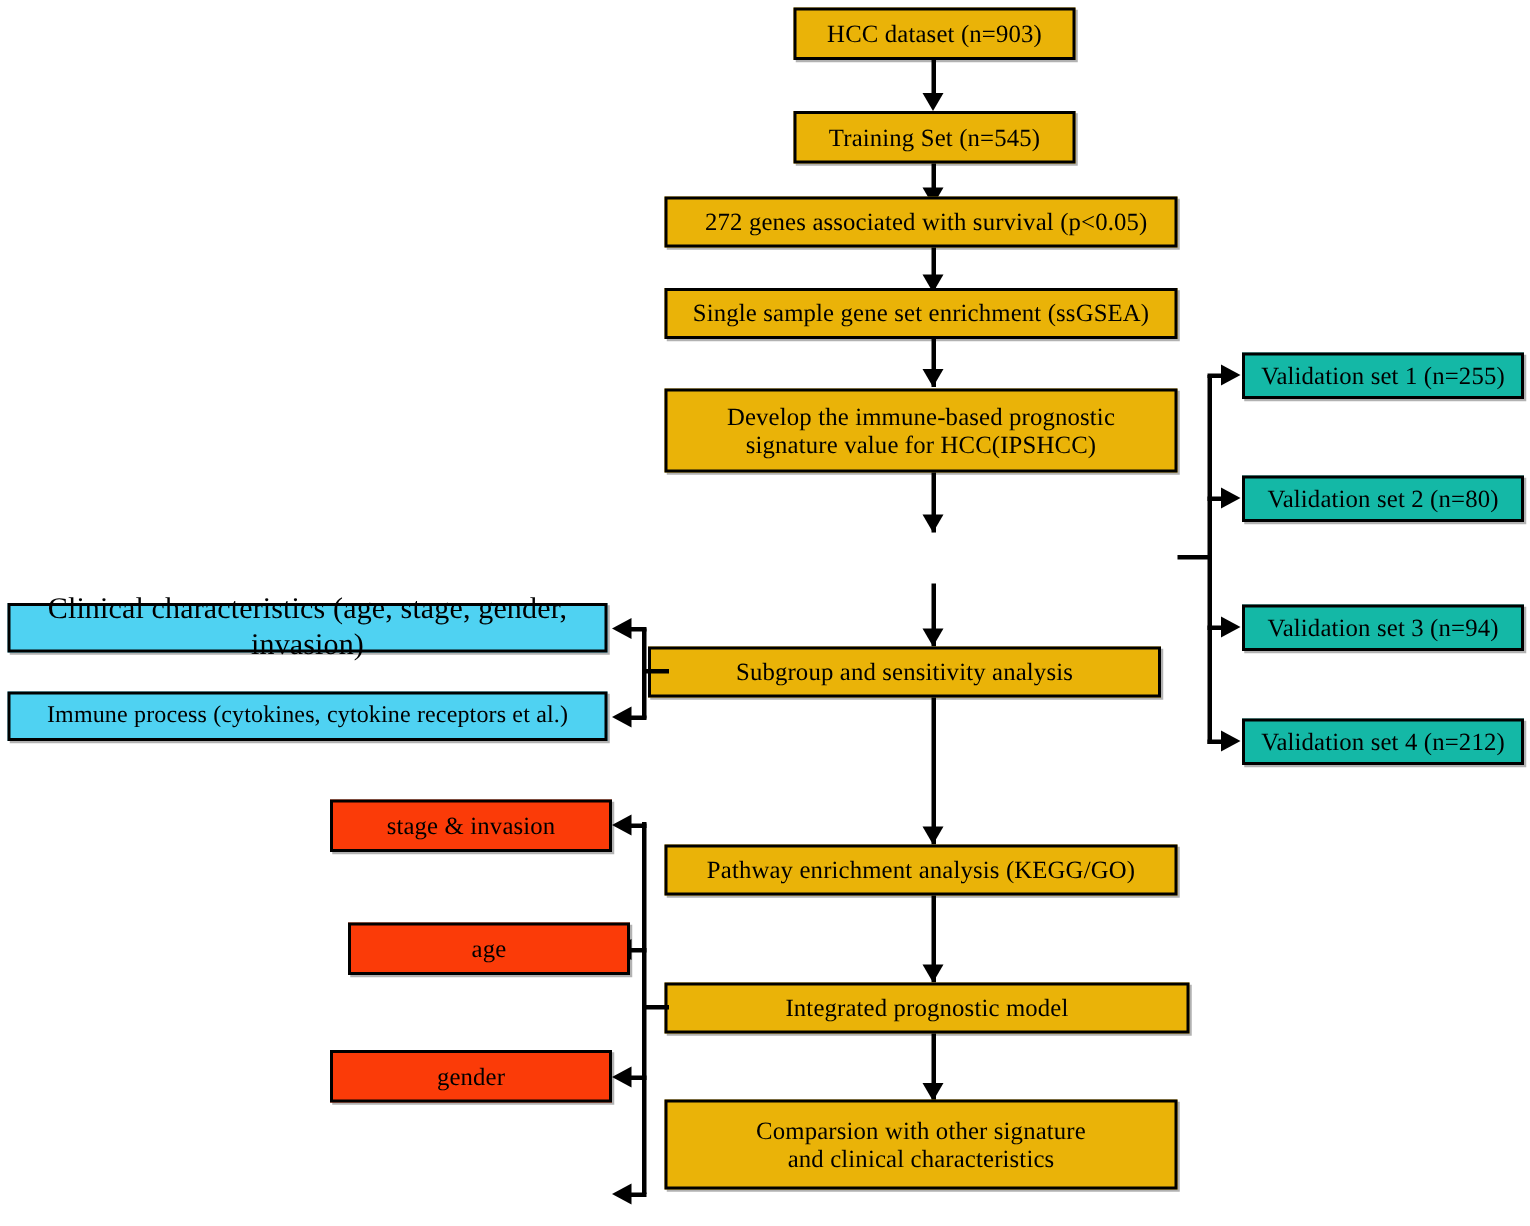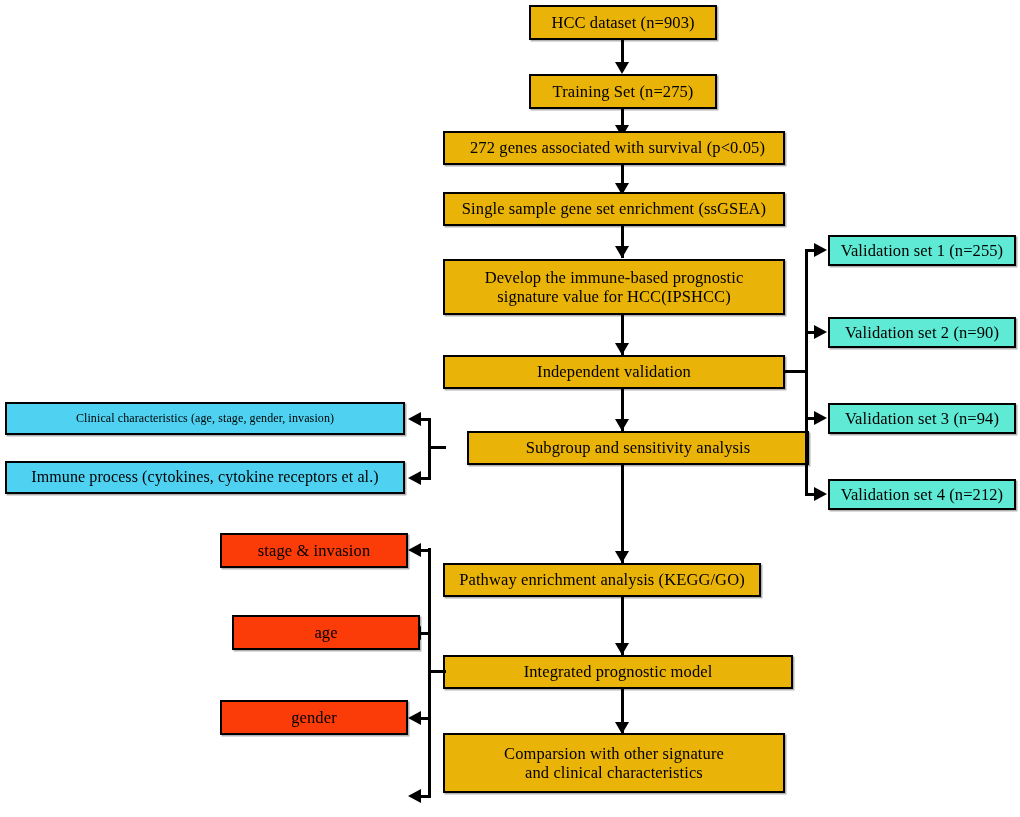--- a/index.html
+++ b/index.html
@@ -27,21 +27,21 @@
     justify-content: center;
     text-align: center;
     line-height: 1.18;
     font-size: 16.5px;
     letter-spacing: 0.1px;
     padding: 0 6px;
     white-space: pre-line;
     box-shadow: 1.5px 1.5px 0 rgba(0,0,0,0.30);
   }
   .node.gray   { background: #eab308; }
-  .node.green  { background: #5eead4; }
+  .node.green  { background: #14b8a6; }
   .node.cyan   { background: #4fd2f2; }
   .node.red    { background: #fb3b08; text-align: center; }
 
   
   .vline, .hline {
     position: absolute;
     background: #000000;
   }
   .vline { width: 3px; }
   .hline { height: 3px; }
@@ -70,52 +70,51 @@
 </head>
 <body>
 
 <div id="canvas">
 
   <div class="node gray" style="left:529px; top:5px; width:188px; height:35px;">HCC dataset (n=903)</div>
 
   <div class="vline" style="left:621px; top:40px; height:28px;"></div>
   <div class="arrow-down" style="left:615px; top:62px;"></div>
 
-  <div class="node gray" style="left:529px; top:74px; width:188px; height:35px;">Training Set (n=275)</div>
+  <div class="node gray" style="left:529px; top:74px; width:188px; height:35px;">Training Set (n=545)</div>
 
   <div class="vline" style="left:621px; top:109px; height:26px;"></div>
   <div class="arrow-down" style="left:615px; top:125px;"></div>
 
   <div class="node gray" style="left:443px; top:131px; width:342px; height:34px;padding-left:13px;">272 genes associated with survival (p&lt;0.05)</div>
 
   <div class="vline" style="left:621px; top:165px; height:28px;"></div>
   <div class="arrow-down" style="left:615px; top:183px;"></div>
 
   <div class="node gray" style="left:443px; top:192px; width:342px; height:34px;">Single sample gene set enrichment (ssGSEA)</div>
 
   <div class="vline" style="left:621px; top:226px; height:32px;"></div>
   <div class="arrow-down" style="left:615px; top:246px;"></div>
 
   <div class="node gray" style="left:443px; top:259px; width:342px; height:56px;">Develop the immune-based prognostic
 signature value for  HCC(IPSHCC)</div>
 
   <div class="vline" style="left:621px; top:315px; height:40px;"></div>
   <div class="arrow-down" style="left:615px; top:343px;"></div>
 
-  <div class="node gray" style="left:443px; top:355px; width:342px; height:34px;">Independent validation</div>
 
   <div class="vline" style="left:621px; top:389px; height:42px;"></div>
   <div class="arrow-down" style="left:615px; top:419px;"></div>
 
-  <div class="node gray" style="left:467px; top:431px; width:342px; height:34px;">Subgroup and sensitivity analysis</div>
+  <div class="node gray" style="left:432px; top:431px; width:342px; height:34px;">Subgroup and sensitivity analysis</div>
 
   <div class="vline" style="left:621px; top:465px; height:98px;"></div>
   <div class="arrow-down" style="left:615px; top:551px;"></div>
 
-  <div class="node gray" style="left:443px; top:563px; width:318px; height:34px;">Pathway enrichment analysis (KEGG/GO)</div>
+  <div class="node gray" style="left:443px; top:563px; width:342px; height:34px;">Pathway enrichment analysis (KEGG/GO)</div>
 
   <div class="vline" style="left:621px; top:597px; height:58px;"></div>
   <div class="arrow-down" style="left:615px; top:643px;"></div>
 
   <div class="node gray" style="left:443px; top:655px; width:350px; height:34px;">Integrated prognostic model</div>
 
   <div class="vline" style="left:621px; top:689px; height:46px;"></div>
   <div class="arrow-down" style="left:615px; top:722px;"></div>
 
   <div class="node gray" style="left:443px; top:733px; width:342px; height:60px;">Comparsion with other signature
@@ -124,36 +123,36 @@
   <div class="hline" style="left:785px; top:370px; width:23px;"></div>
 
   <div class="vline" style="left:805px; top:250px; height:246px;"></div>
 
   <div class="hline" style="left:805px; top:249px; width:18px;"></div>
   <div class="arrow-right" style="left:814px; top:243px;"></div>
   <div class="node green" style="left:828px; top:235px; width:188px; height:31px;">Validation set 1 (n=255)</div>
 
   <div class="hline" style="left:805px; top:331px; width:18px;"></div>
   <div class="arrow-right" style="left:814px; top:325px;"></div>
-  <div class="node green" style="left:828px; top:317px; width:188px; height:31px;">Validation set 2 (n=90)</div>
+  <div class="node green" style="left:828px; top:317px; width:188px; height:31px;">Validation set 2 (n=80)</div>
 
   <div class="hline" style="left:805px; top:417px; width:18px;"></div>
   <div class="arrow-right" style="left:814px; top:411px;"></div>
   <div class="node green" style="left:828px; top:403px; width:188px; height:31px;">Validation set 3 (n=94)</div>
 
   <div class="hline" style="left:805px; top:493px; width:18px;"></div>
   <div class="arrow-right" style="left:814px; top:487px;"></div>
   <div class="node green" style="left:828px; top:479px; width:188px; height:31px;">Validation set 4 (n=212)</div>
 
   <div class="hline" style="left:428px; top:446px; width:18px;"></div>
   <div class="vline" style="left:428px; top:419px; height:60px;"></div>
 
   <div class="hline" style="left:415px; top:418px; width:16px;"></div>
   <div class="arrow-left" style="left:408px; top:412px;"></div>
-  <div class="node cyan" style="left:5px; top:402px; width:400px; height:33px; font-size:12px;">Clinical characteristics (age, stage, gender, invasion)</div>
+  <div class="node cyan" style="left:5px; top:402px; width:400px; height:33px; font-size:20px;">Clinical characteristics (age, stage, gender, invasion)</div>
 
   <div class="hline" style="left:415px; top:477px; width:16px;"></div>
   <div class="arrow-left" style="left:408px; top:471px;"></div>
   <div class="node cyan" style="left:5px; top:461px; width:400px; height:33px; font-size:16px;">Immune process (cytokines, cytokine receptors et al.)</div>
 
   <div class="hline" style="left:428px; top:670px; width:18px;"></div>
   <div class="vline" style="left:428px; top:548px; height:248px;"></div>
 
   <div class="hline" style="left:415px; top:549px; width:16px;"></div>
   <div class="arrow-left" style="left:408px; top:543px;"></div>

